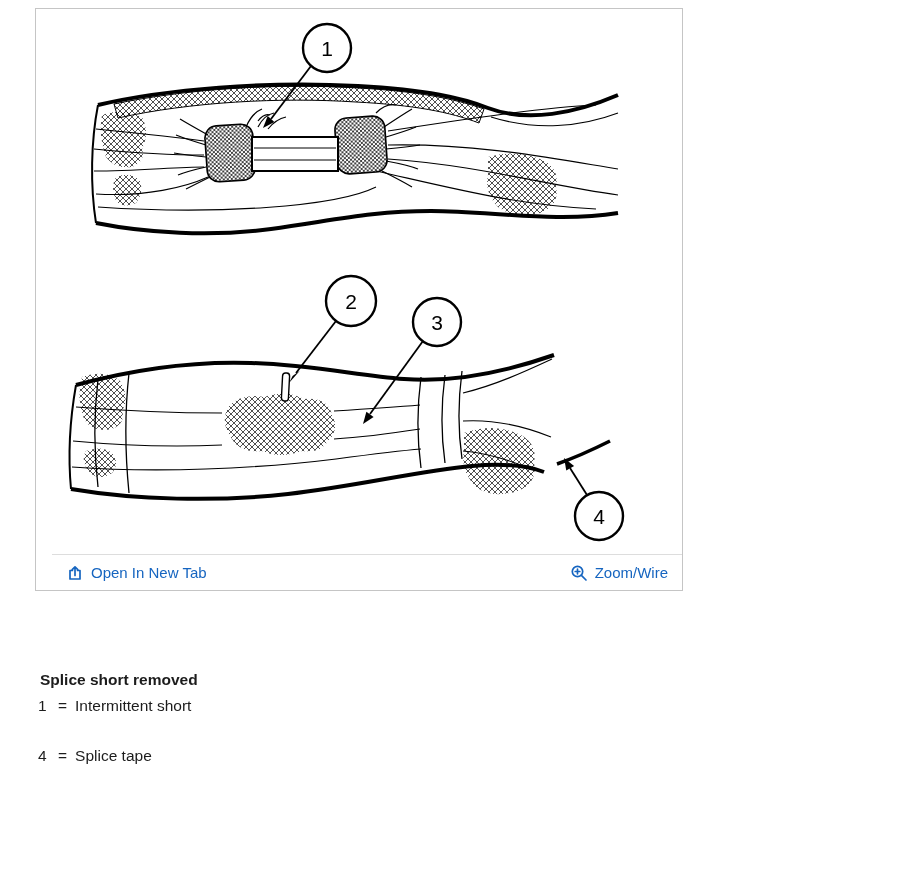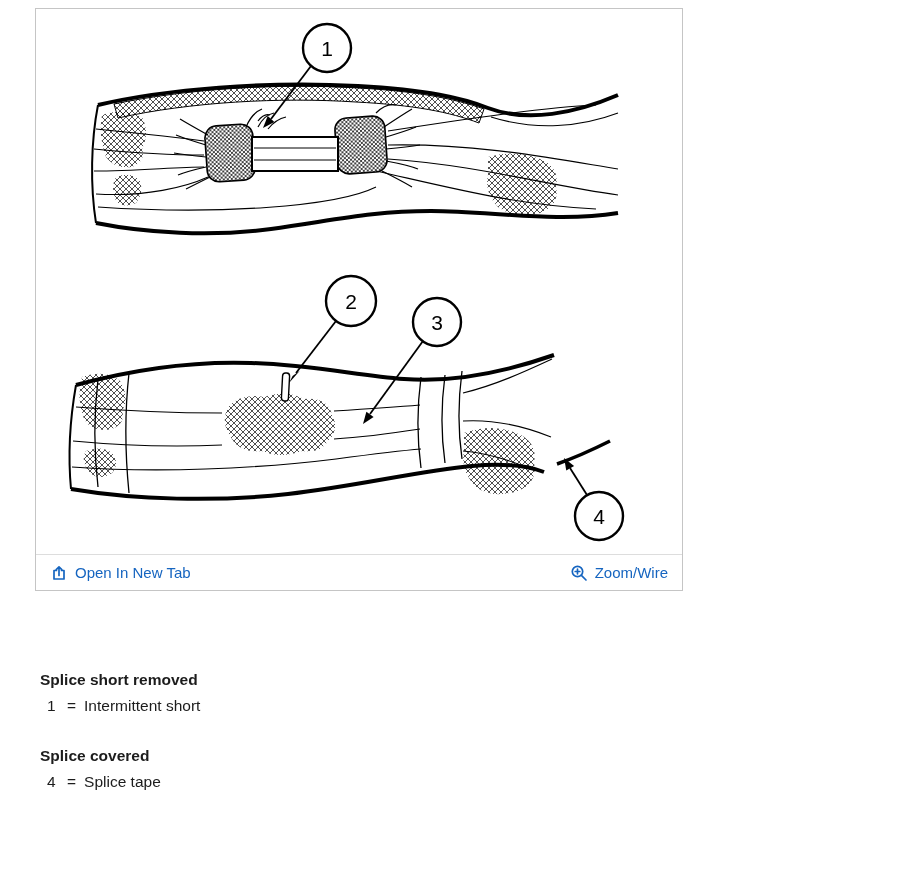--- a/index.html
+++ b/index.html
@@ -4,32 +4,32 @@
 <style>
   * { margin:0; padding:0; box-sizing:border-box; }
   html,body { width:910px; height:869px; background:#ffffff; overflow:hidden;
               font-family:"Liberation Sans", sans-serif; color:#1c1c1c; }
   .page { position:relative; width:910px; height:869px; background:#fff; }
 
   .panel { position:absolute; left:35px; top:8px; width:648px; height:583px;
            border:1px solid #c5c5c5; background:#fff; }
   .figure-area { position:absolute; left:0; top:0; right:0; bottom:36px; overflow:hidden; }
 
-  .panel-footer { position:absolute; left:0; right:0; bottom:0; height:36px;
+  .panel-footer { position:absolute; left:16px; right:0; bottom:0; height:36px;
                   border-top:1px solid #dddddd; display:flex; align-items:center;
                   justify-content:space-between; padding:0 14px; background:#fff; }
   .viewer-link { display:inline-flex; align-items:center; gap:7px; color:#1665c0;
                  font-size:15px; text-decoration:none; cursor:pointer; }
   .viewer-link svg { display:block; }
 
   .caption { position:absolute; left:35px; top:667px; font-size:15.5px; line-height:26px; }
   .caption-title { font-weight:bold; }
   .caption-section + .caption-section { margin-top:24px; }
   .section-heading { font-weight:bold; margin-left:5px; }
-  .legend-item { margin-left:12px; }
+  .legend-item { margin-left:3px; }
   .legend-item .num { display:inline-block; min-width:20px; }
   .legend-item .eq { margin-right:8px; }
 </style>
 </head>
 <body>
 
 <div class="page">
 
   <div class="panel">
 
@@ -182,20 +182,19 @@
   <div class="caption">
 
     <div class="caption-section">
       <div class="section-heading">Splice short removed</div>
       <div class="legend-item">
         <span class="num">1</span><span class="eq">=</span><span>Intermittent short</span>
       </div>
     </div>
 
     <div class="caption-section">
-      <div class="section-heading">Splice covered</div>
       <div class="legend-item">
         <span class="num">4</span><span class="eq">=</span><span>Splice tape</span>
       </div>
     </div>
   </div>
 
 </div>
 
 </body></html>

